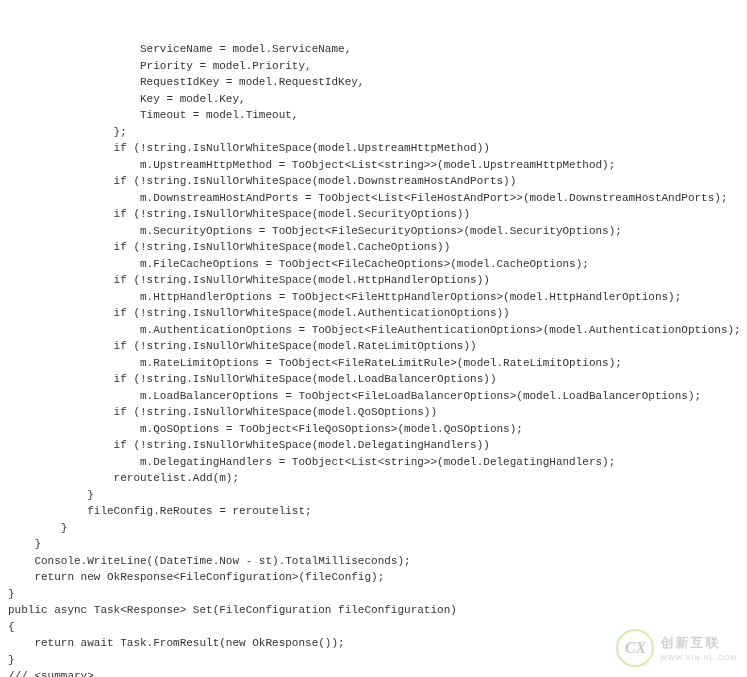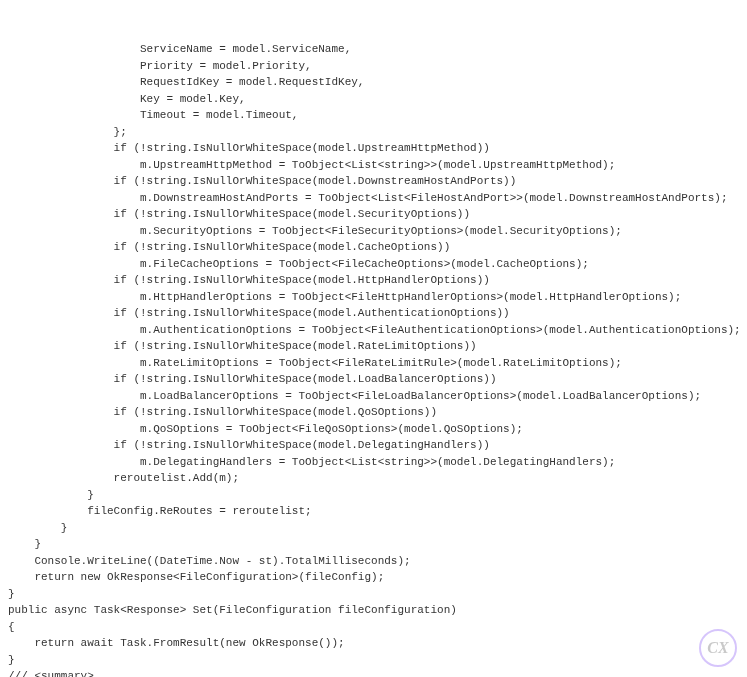--- a/index.html
+++ b/index.html
@@ -32,21 +32,21 @@
       right: 10px;
       bottom: 10px;
       opacity: 0.35;
       display: flex;
       align-items: center;
       gap: 6px;
     }
     .watermark-circle {
       width: 38px;
       height: 38px;
-      border: 2px solid #8b5cf6;
+      border: 2px solid #84cc16;
       border-radius: 50%;
       display: flex;
       align-items: center;
       justify-content: center;
       font-size: 16px;
       font-weight: bold;
       color: #666;
       font-style: italic;
       font-family: Georgia, serif;
     }
@@ -69,13 +69,17 @@
 </head>
 <body>
 
 <div class="code-container">
   <div id="code-lines"><span class="code-line">                    ServiceName = model.ServiceName,</span><span class="code-line">                    Priority = model.Priority,</span><span class="code-line">                    RequestIdKey = model.RequestIdKey,</span><span class="code-line">                    Key = model.Key,</span><span class="code-line">                    Timeout = model.Timeout,</span><span class="code-line">                };</span><span class="code-line">                if (!string.IsNullOrWhiteSpace(model.UpstreamHttpMethod))</span><span class="code-line">                    m.UpstreamHttpMethod = ToObject&lt;List&lt;string&gt;&gt;(model.UpstreamHttpMethod);</span><span class="code-line">                if (!string.IsNullOrWhiteSpace(model.DownstreamHostAndPorts))</span><span class="code-line">                    m.DownstreamHostAndPorts = ToObject&lt;List&lt;FileHostAndPort&gt;&gt;(model.DownstreamHostAndPorts);</span><span class="code-line">                if (!string.IsNullOrWhiteSpace(model.SecurityOptions))</span><span class="code-line">                    m.SecurityOptions = ToObject&lt;FileSecurityOptions&gt;(model.SecurityOptions);</span><span class="code-line">                if (!string.IsNullOrWhiteSpace(model.CacheOptions))</span><span class="code-line">                    m.FileCacheOptions = ToObject&lt;FileCacheOptions&gt;(model.CacheOptions);</span><span class="code-line">                if (!string.IsNullOrWhiteSpace(model.HttpHandlerOptions))</span><span class="code-line">                    m.HttpHandlerOptions = ToObject&lt;FileHttpHandlerOptions&gt;(model.HttpHandlerOptions);</span><span class="code-line">                if (!string.IsNullOrWhiteSpace(model.AuthenticationOptions))</span><span class="code-line">                    m.AuthenticationOptions = ToObject&lt;FileAuthenticationOptions&gt;(model.AuthenticationOptions);</span><span class="code-line">                if (!string.IsNullOrWhiteSpace(model.RateLimitOptions))</span><span class="code-line">                    m.RateLimitOptions = ToObject&lt;FileRateLimitRule&gt;(model.RateLimitOptions);</span><span class="code-line">                if (!string.IsNullOrWhiteSpace(model.LoadBalancerOptions))</span><span class="code-line">                    m.LoadBalancerOptions = ToObject&lt;FileLoadBalancerOptions&gt;(model.LoadBalancerOptions);</span><span class="code-line">                if (!string.IsNullOrWhiteSpace(model.QoSOptions))</span><span class="code-line">                    m.QoSOptions = ToObject&lt;FileQoSOptions&gt;(model.QoSOptions);</span><span class="code-line">                if (!string.IsNullOrWhiteSpace(model.DelegatingHandlers))</span><span class="code-line">                    m.DelegatingHandlers = ToObject&lt;List&lt;string&gt;&gt;(model.DelegatingHandlers);</span><span class="code-line">                reroutelist.Add(m);</span><span class="code-line">            }</span><span class="code-line">            fileConfig.ReRoutes = reroutelist;</span><span class="code-line">        }</span><span class="code-line">    }</span><span class="code-line">    Console.WriteLine((DateTime.Now - st).TotalMilliseconds);</span><span class="code-line">    return new OkResponse&lt;FileConfiguration&gt;(fileConfig);</span><span class="code-line">}</span><span class="code-line"></span><span class="code-line">public async Task&lt;Response&gt; Set(FileConfiguration fileConfiguration)</span><span class="code-line">{</span><span class="code-line">    return await Task.FromResult(new OkResponse());</span><span class="code-line">}</span><span class="code-line"></span><span class="code-line">/// &lt;summary&gt;</span></div>
   
 </div>
 
 <div class="watermark">
   <div class="watermark-circle">CX</div>
+  <div class="watermark-text">
+    <span class="watermark-main">创新互联</span>
+    <span class="watermark-sub">WWW.XIN-HL.COM</span>
+  </div>
 </div>
 
 </body></html>

